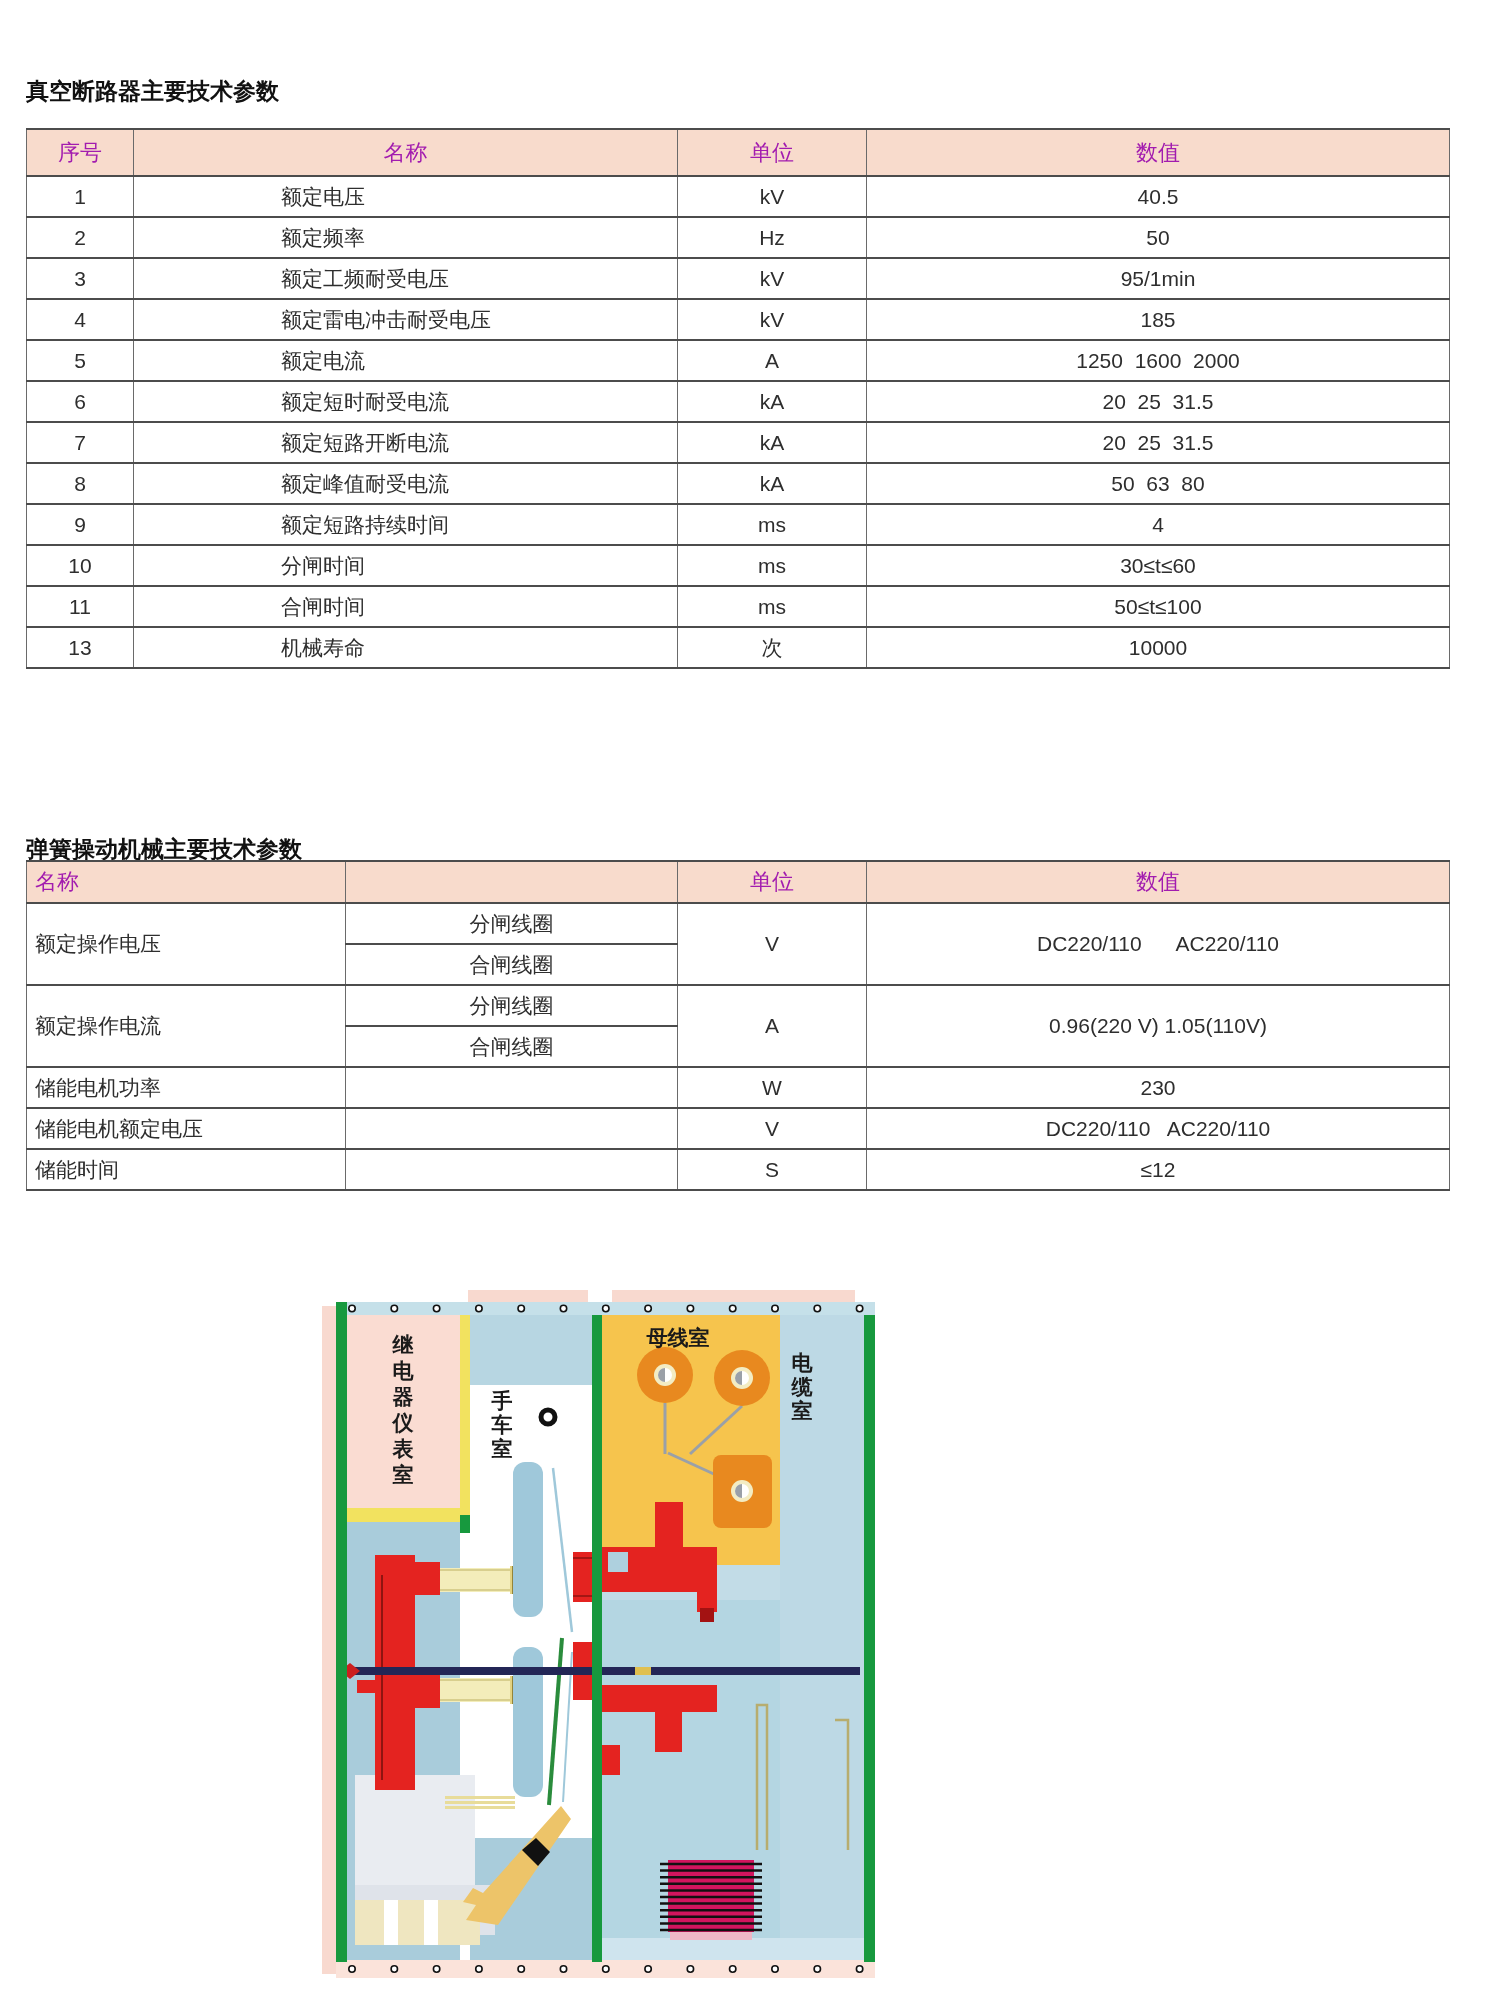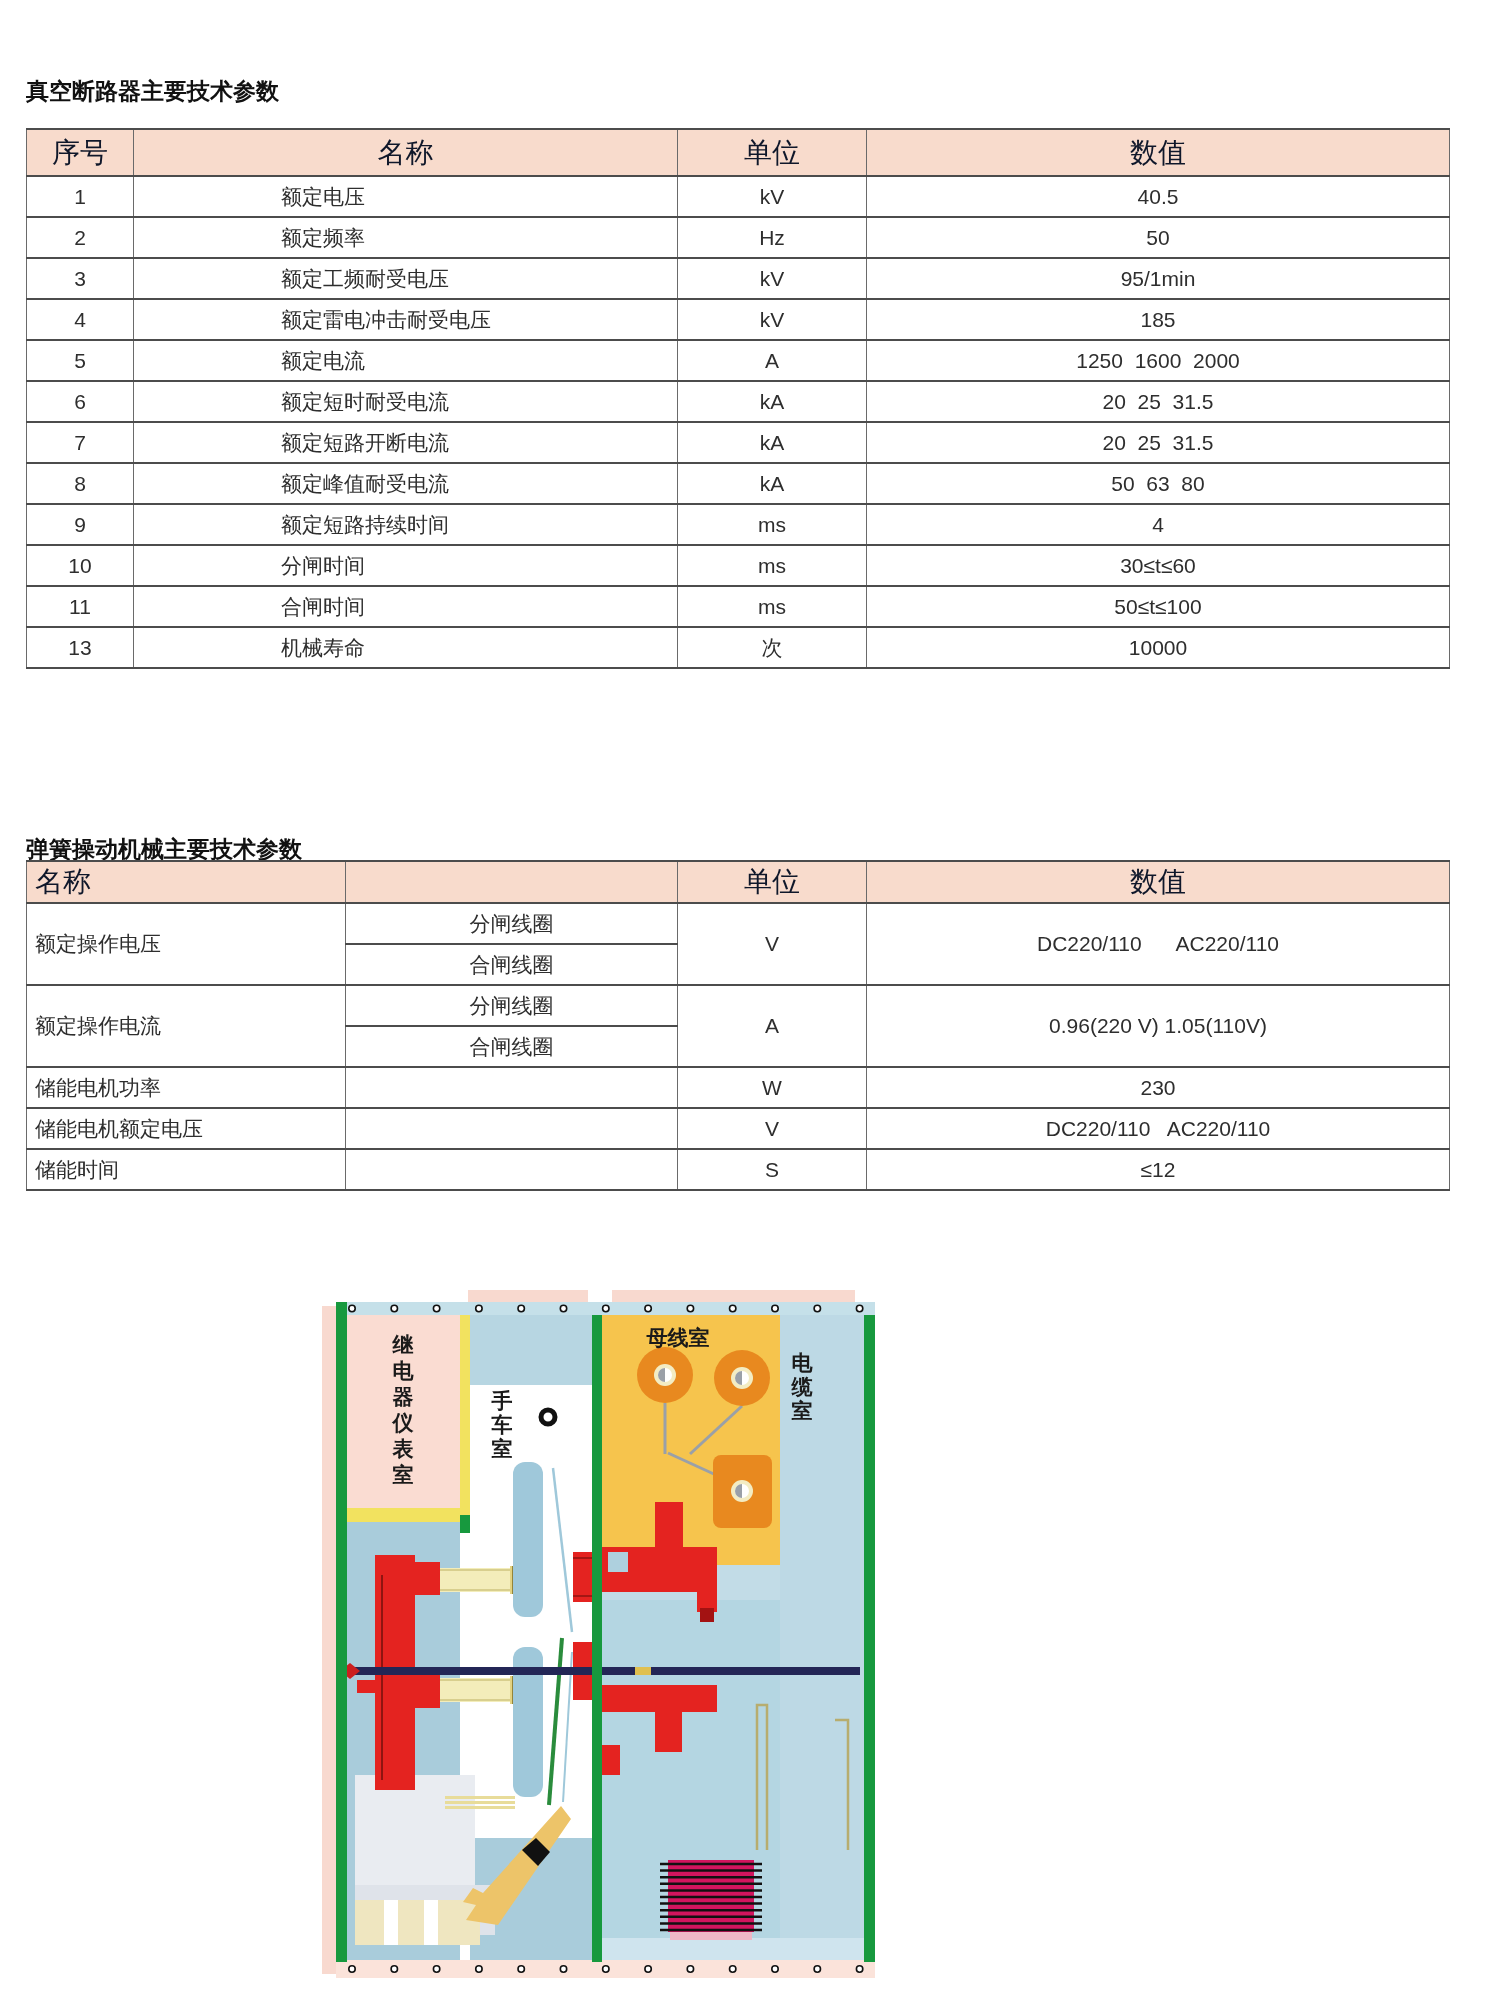--- a/index.html
+++ b/index.html
@@ -7,21 +7,21 @@
         font-family:"Liberation Sans","DejaVu Sans",sans-serif;color:#2b2b2b;margin-top:10px;}
   .sec-title{position:absolute;left:26px;font-size:23px;font-weight:bold;color:#111;}
   #title1{top:66px;}
   #title2{top:824px;}
   table.ptable{position:absolute;left:26px;border-collapse:collapse;table-layout:fixed;width:1423px;}
   #table1{top:118px;}
   #table2{top:850px;}
   .ptable th,.ptable td{border:1px solid #6a6a6a;border-top:2px solid #4c4c4c;border-bottom:2px solid #4c4c4c;
         font-size:21px;font-weight:normal;text-align:center;vertical-align:middle;padding:0;color:#2e2e2e;
         overflow:hidden;}
-  .ptable th{background:#f8dbcc;color:#0f172a;font-size:28px;}
+  .ptable th{background:#f8dbcc;color:#a21caf;font-size:22px;}
   #table1 th{height:45px;}
   #table1 td{height:39px;}
   #table2 th{height:40px;}
   #table2 td{height:39px;}
   .cell-left{text-align:left !important;padding-left:8px !important;}
   #table1 td.name-cell{text-align:left;padding-left:147px;}
   td.val-cell{white-space:pre;}
   tr.sub2 td{border-top:2px solid #1d4ed8;}
   svg text{font-family:"Liberation Sans","DejaVu Sans",sans-serif;}
 </style>

